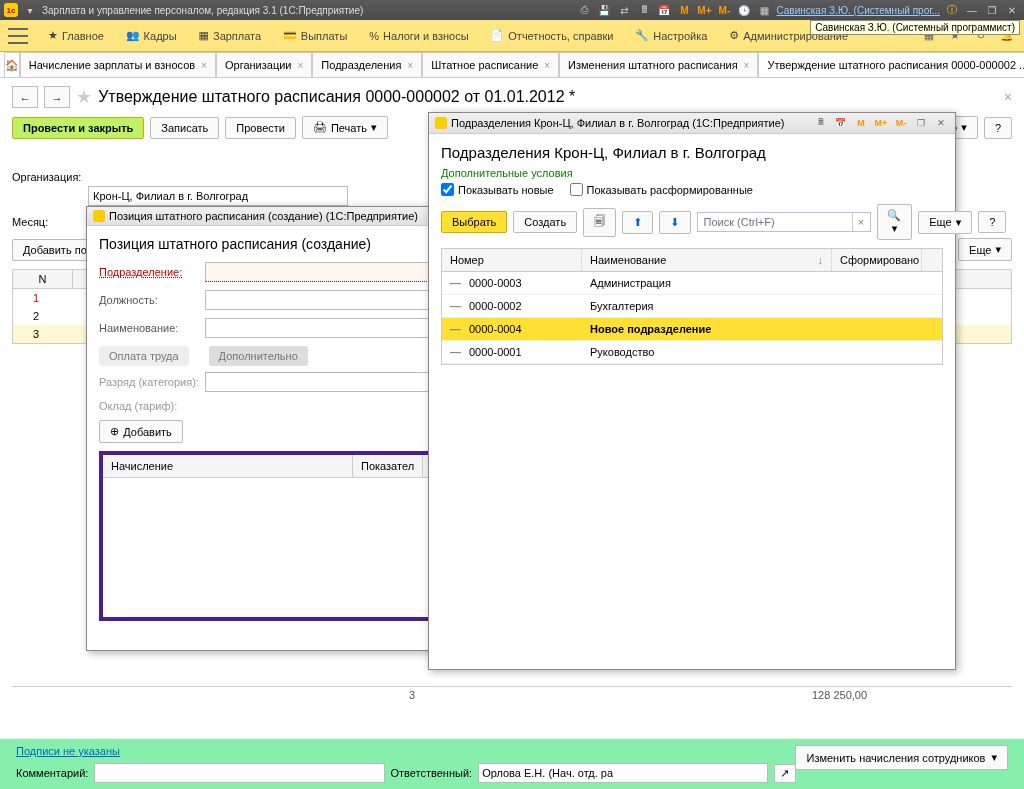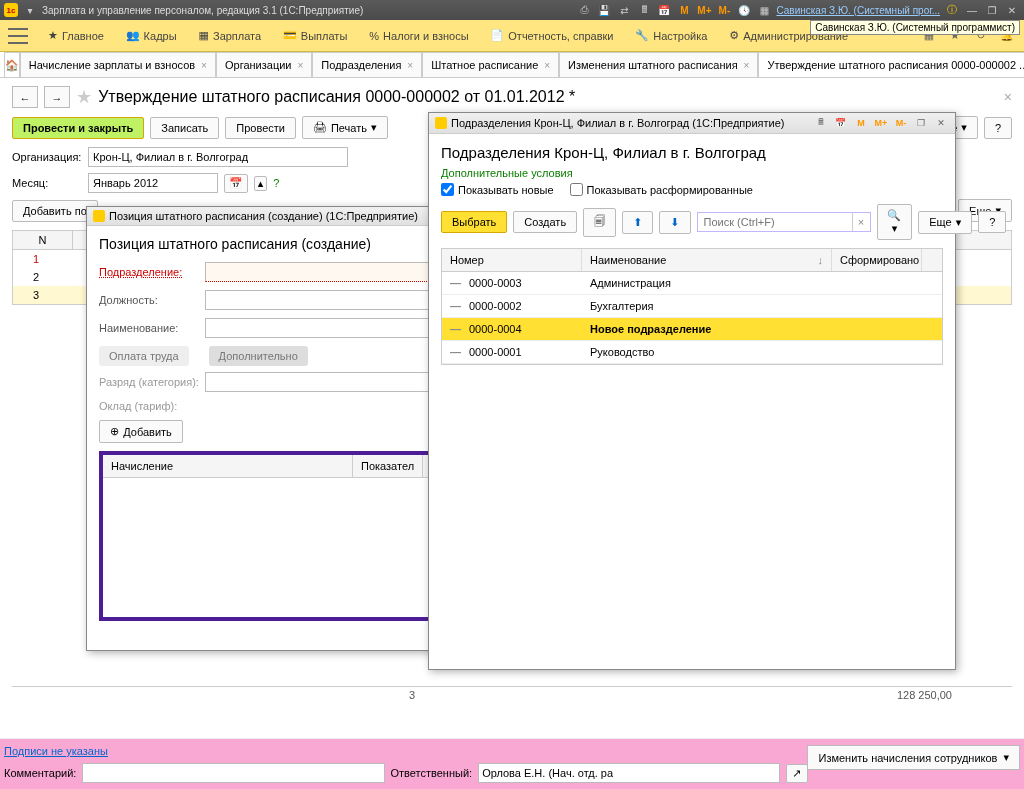--- a/index.html
+++ b/index.html
@@ -29,21 +29,21 @@
 .pagehead .star{color:#ccc;font-size:18px}
 .pagehead h1{font-size:16px;font-weight:normal}
 .pagehead .close{margin-left:auto;color:#aaa;font-size:14px;cursor:pointer}
 .toolbar{display:flex;gap:6px;margin-bottom:8px;align-items:center}
 .btn{border:1px solid #bbb;padding:4px 10px;background:#fafafa;cursor:pointer;border-radius:2px;font-size:11px;display:inline-flex;align-items:center;gap:4px}
 .btn.primary{background:#bef264;border-color:#d4a800;font-weight:bold}
 .btn.yellow{background:#ffe033;border-color:#d4a800}
 .formrow{display:flex;align-items:center;gap:6px;margin-bottom:6px}
 .formrow label{width:70px;font-size:11px}
 .formrow input,.formrow .inp{border:1px solid #bbb;padding:3px 4px;font-size:11px}
-.footer{position:absolute;bottom:0;left:0;right:0;padding:6px 4px;background:#f9a8d4;border-top:1px solid #eee}
+.footer{position:absolute;bottom:0;left:0;right:0;padding:6px 16px;background:#86efac;border-top:1px solid #eee}
 .footer .link{color:#0066cc;text-decoration:underline;cursor:pointer}
 .footer .row{display:flex;align-items:center;gap:6px;margin-top:6px}
 .footer .row input{flex:1;border:1px solid #bbb;padding:3px}
 
 .modal{position:absolute;background:#fff;border:1px solid #888;box-shadow:2px 2px 8px rgba(0,0,0,.3)}
 .modal .mtitle{background:linear-gradient(#f0f0f0,#e0e0e0);padding:3px 6px;display:flex;align-items:center;gap:4px;font-size:10px;border-bottom:1px solid #ccc}
 .modal .mtitle .logo{width:12px;height:12px;background:#ffcc00;border-radius:2px}
 .modal .mtitle .sp{flex:1}
 .modal .mtitle .wicon{width:16px;height:14px;display:flex;align-items:center;justify-content:center;cursor:pointer;font-size:9px;color:#666}
 .modal .mtitle .m{color:#ff9800;font-weight:bold}
@@ -75,21 +75,21 @@
 .modal2 .table .thead div{padding:5px 8px;font-size:11px;border-right:1px solid #ddd}
 .modal2 .table .trow{display:flex;border-bottom:1px solid #eee;cursor:pointer}
 .modal2 .table .trow div{padding:5px 8px;font-size:11px}
 .modal2 .table .trow.sel{background:#ffe033}
 .modal2 .table .c1{width:140px;display:flex;gap:8px;align-items:center}
 .modal2 .table .c2{width:250px}
 .modal2 .table .c3{width:90px}
 .modal2 .dash{color:#888;font-weight:bold}
 .totals{position:absolute;bottom:88px;left:12px;right:12px;display:flex;border-top:1px solid #ccc;padding-top:2px;color:#555;font-size:11px}
 .totals .t1{flex:1;text-align:center}
-.totals .t2{width:200px;text-align:right;padding-right:60px}
+.totals .t2{width:200px;padding-right:60px}
 .bigbtn{border:1px solid #bbb;padding:5px 10px;background:#fafafa;cursor:pointer;display:flex;align-items:center;gap:6px}
 </style>
 </head>
 <body>
 
 <div class="titlebar">
   <span class="logo">1c</span>
   <span class="icon">▾</span>
   <span class="title">Зарплата и управление персоналом, редакция 3.1  (1С:Предприятие)</span>
   <span class="spacer"></span>
@@ -172,21 +172,21 @@
     <button class="btn primary">Провести и закрыть</button>
     <button class="btn">Записать</button>
     <button class="btn">Провести</button>
     <button class="btn">🖨 <span>Печать</span> ▾</button>
     <span style="flex:1"></span>
     <button class="btn"><span>Еще</span> ▾</button>
     <button class="btn">?</button>
   </div>
   <div class="formrow">
     <label>Организация:</label>
-    <input class="inp" style="width: 260px;" value="Крон-Ц, Филиал в г. Волгоград">
+    <input class="inp" style="width: 260px; margin-top: 39px;" value="Крон-Ц, Филиал в г. Волгоград">
   </div>
   <div class="formrow">
     <label>Месяц:</label>
     <input class="inp" style="width: 130px;" value="Январь 2012">
     <span class="btn" style="padding:2px 4px">📅</span>
     <span class="btn" style="padding:0 3px">▴</span>
     <span style="color:#0a7d00;cursor:pointer">?</span>
   </div>
   <div class="toolbar">
     <button class="btn">

